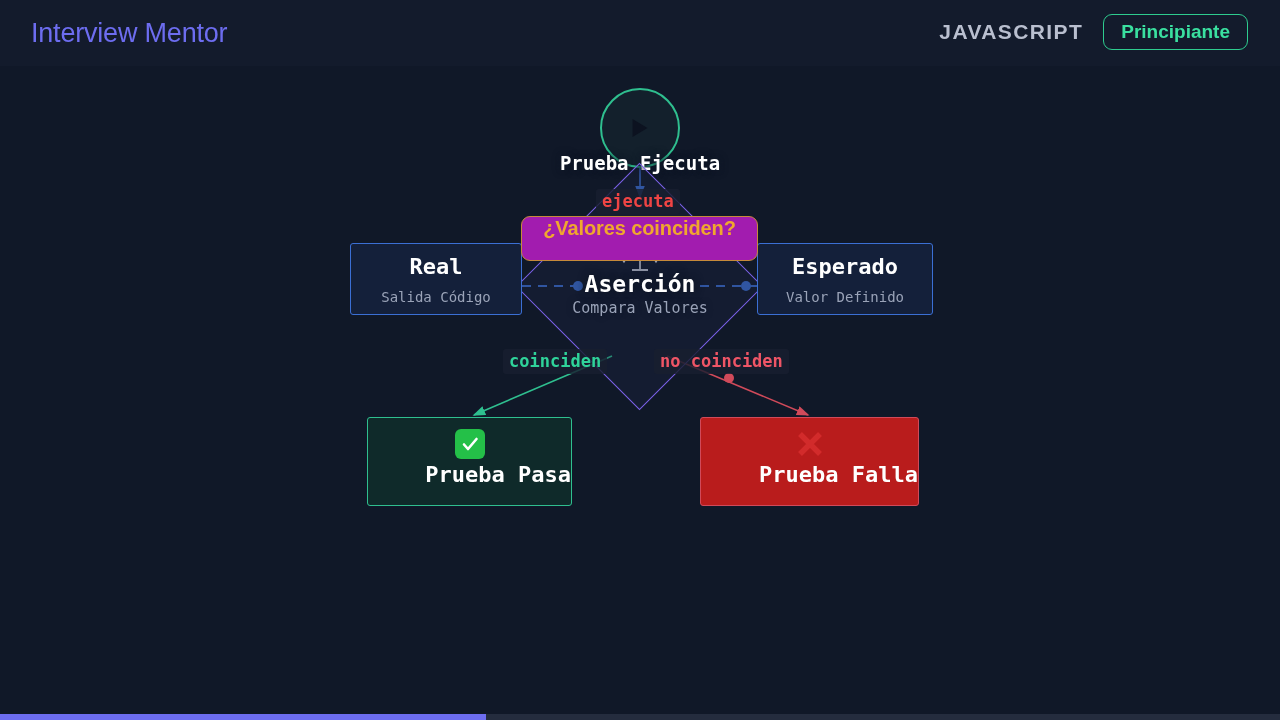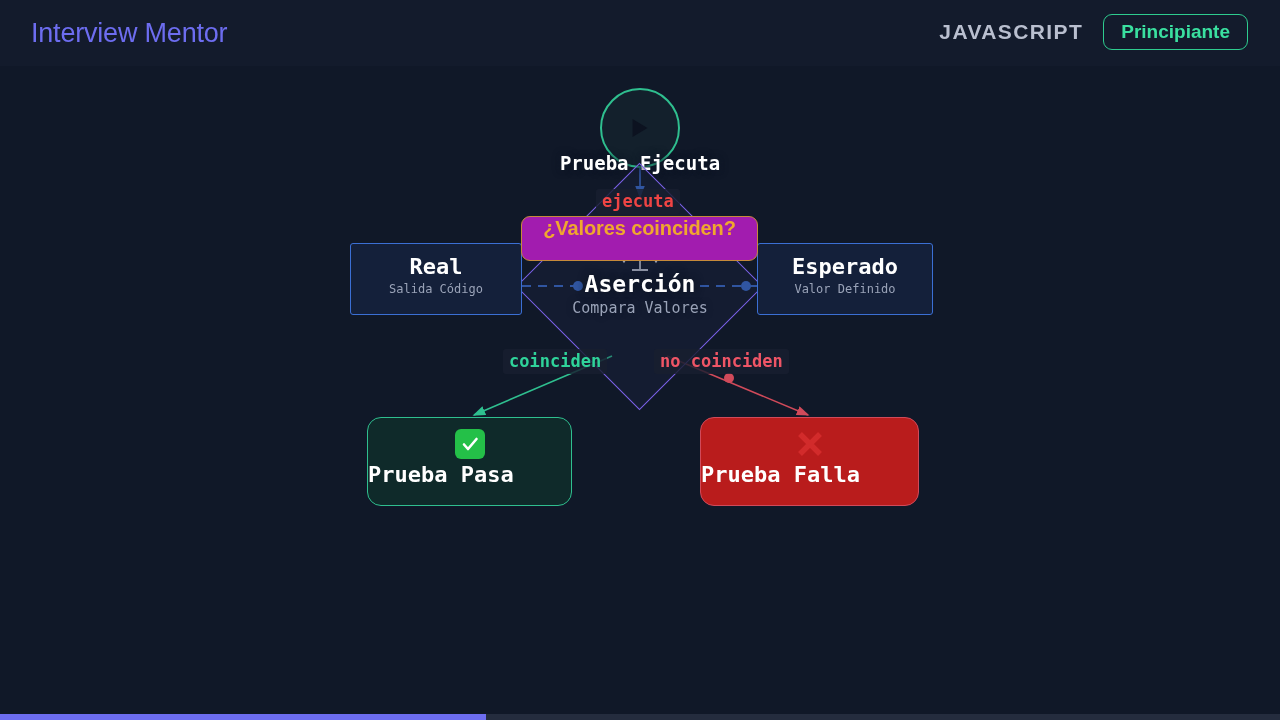--- a/index.html
+++ b/index.html
@@ -152,30 +152,30 @@
   .box-data .box-title {
     font-family: "DejaVu Sans Mono", monospace;
     font-size: 22px;
     font-weight: bold;
     color: #ffffff;
     margin-top: 11px;
     line-height: 1.1;
   }
   .box-data .box-sub {
     font-family: "DejaVu Sans Mono", monospace;
-    font-size: 12px;
+    font-size: 14px;
     color: #9aa3b8;
-    margin-top: 3px;
+    margin-top: 10px;
   }
 
   
   .box-result {
-    border-radius: 14px;
-    box-sizing: border-box;
-    text-align: left;
+    border-radius: 3px;
+    box-sizing: border-box;
+    text-align: right;
   }
   #node-pass {
     left: 367px; top: 351px; width: 205px; height: 89px;
     border: 1.7px solid #2fbf8f;
     background: #0f2a2a;
   }
   #node-fail {
     left: 700px; top: 351px; width: 219px; height: 89px;
     border: 1.7px solid #d04a5a;
     background: #b91c1c;

